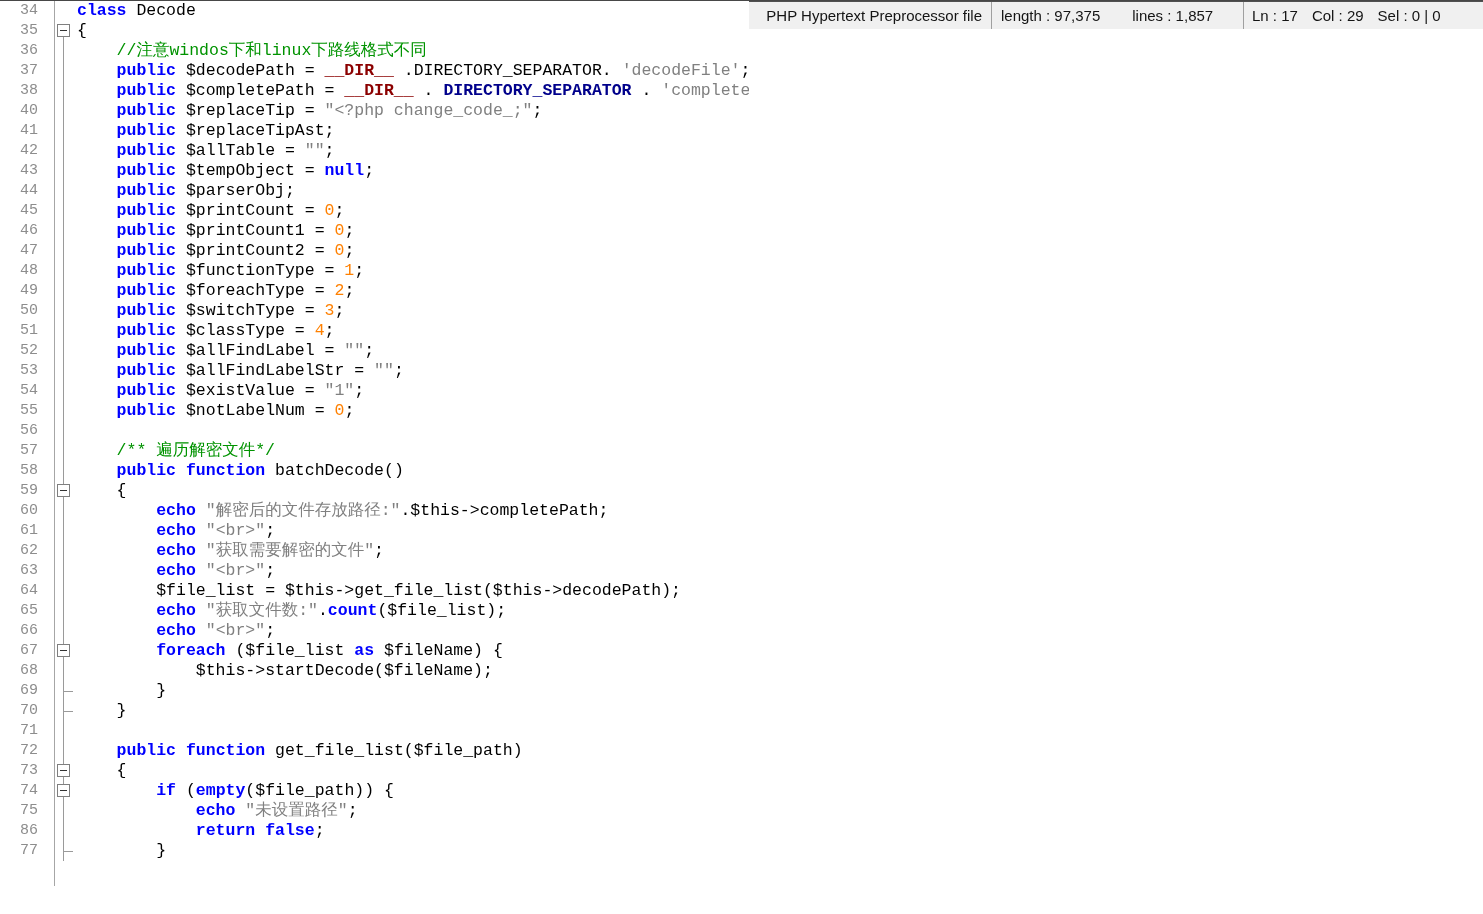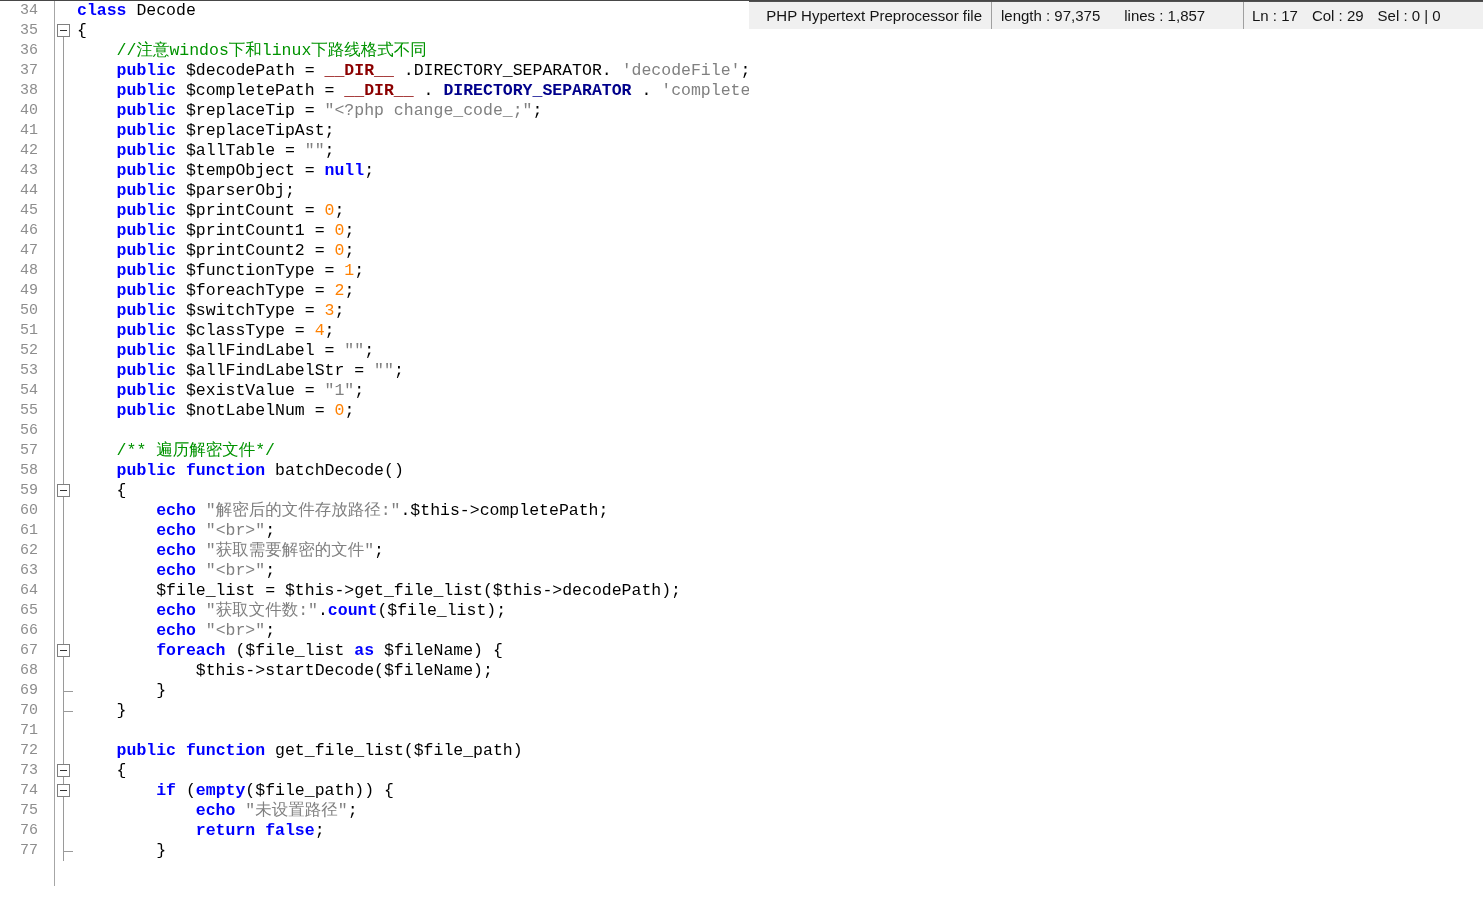--- a/index.html
+++ b/index.html
@@ -42,21 +42,21 @@
   .statusbar{
     flex:none;height:28px;background:var(--c-status-bg,#f0f0f0);
     border-top:1px solid #505050;box-sizing:border-box;
     display:flex;align-items:center;
     font-family:"Liberation Sans",sans-serif;font-size:15px;color:#141414;
     white-space:nowrap;
     padding-left:8px;
   }
   .sb-cell{height:100%;display:flex;align-items:center;padding:0 9px;box-sizing:border-box;}
   .sb-file{flex:1;}
-  .sb-doc{width:252px;border-left:1px solid #a0a0a0;gap:24px;}
+  .sb-doc{width:252px;border-left:1px solid #a0a0a0;gap:32px;}
   .sb-pos{width:240px;border-left:1px solid #a0a0a0;gap:14px;padding:0 8px;}
 </style>
 </head>
 <body>
 
 <div class="screen">
   <div class="editor" id="editor">
       <div class="row"><div class="num">34</div><div class="gap"></div><div class="fold none"></div><div class="code"><span class="tok-k">class</span><span class="tok-p"> Decode</span></div></div>
       <div class="row"><div class="num">35</div><div class="gap"></div><div class="fold start-first"><div class="fbox"></div></div><div class="code"><span class="tok-p">{</span></div></div>
       <div class="row"><div class="num">36</div><div class="gap"></div><div class="fold line"></div><div class="code"><span class="tok-c">    //注意windos下和linux下路线格式不同</span></div></div>
@@ -91,21 +91,21 @@
       <div class="row"><div class="num">66</div><div class="gap"></div><div class="fold line"></div><div class="code"><span class="tok-k">        echo</span><span class="tok-p"> </span><span class="tok-s">"&lt;br&gt;"</span><span class="tok-p">;</span></div></div>
       <div class="row"><div class="num">67</div><div class="gap"></div><div class="fold start"><div class="fbox"></div></div><div class="code"><span class="tok-k">        foreach</span><span class="tok-p"> ($file_list </span><span class="tok-k">as</span><span class="tok-p"> $fileName) {</span></div></div>
       <div class="row"><div class="num">68</div><div class="gap"></div><div class="fold line"></div><div class="code"><span class="tok-p">            $this-&gt;startDecode($fileName);</span></div></div>
       <div class="row"><div class="num">69</div><div class="gap"></div><div class="fold tee"></div><div class="code"><span class="tok-p">        }</span></div></div>
       <div class="row"><div class="num">70</div><div class="gap"></div><div class="fold tee"></div><div class="code"><span class="tok-p">    }</span></div></div>
       <div class="row"><div class="num">71</div><div class="gap"></div><div class="fold line"></div><div class="code"></div></div>
       <div class="row"><div class="num">72</div><div class="gap"></div><div class="fold line"></div><div class="code"><span class="tok-k">    public</span><span class="tok-p"> </span><span class="tok-k">function</span><span class="tok-p"> get_file_list($file_path)</span></div></div>
       <div class="row"><div class="num">73</div><div class="gap"></div><div class="fold start"><div class="fbox"></div></div><div class="code"><span class="tok-p">    {</span></div></div>
       <div class="row"><div class="num">74</div><div class="gap"></div><div class="fold start"><div class="fbox"></div></div><div class="code"><span class="tok-k">        if</span><span class="tok-p"> (</span><span class="tok-k">empty</span><span class="tok-p">($file_path)) {</span></div></div>
       <div class="row"><div class="num">75</div><div class="gap"></div><div class="fold line"></div><div class="code"><span class="tok-k">            echo</span><span class="tok-p"> </span><span class="tok-s">"未设置路径"</span><span class="tok-p">;</span></div></div>
-      <div class="row"><div class="num">76</div><div class="gap"></div><div class="fold line"></div><div class="code"><span class="tok-k">            return</span><span class="tok-p"> </span><span class="tok-k">false</span><span class="tok-p">;</span></div></div>
+      <div class="row"><div class="num">86</div><div class="gap"></div><div class="fold line"></div><div class="code"><span class="tok-k">            return</span><span class="tok-p"> </span><span class="tok-k">false</span><span class="tok-p">;</span></div></div>
       <div class="row"><div class="num">77</div><div class="gap"></div><div class="fold tee"></div><div class="code"><span class="tok-p">        }</span></div></div>
     </div>
   <div class="vline"></div>
   <div class="statusbar">
     <div class="sb-cell sb-file">PHP Hypertext Preprocessor file</div>
     <div class="sb-cell sb-doc">
       <span>length : 97,375</span>
       <span>lines : 1,857</span>
     </div>
     <div class="sb-cell sb-pos">

